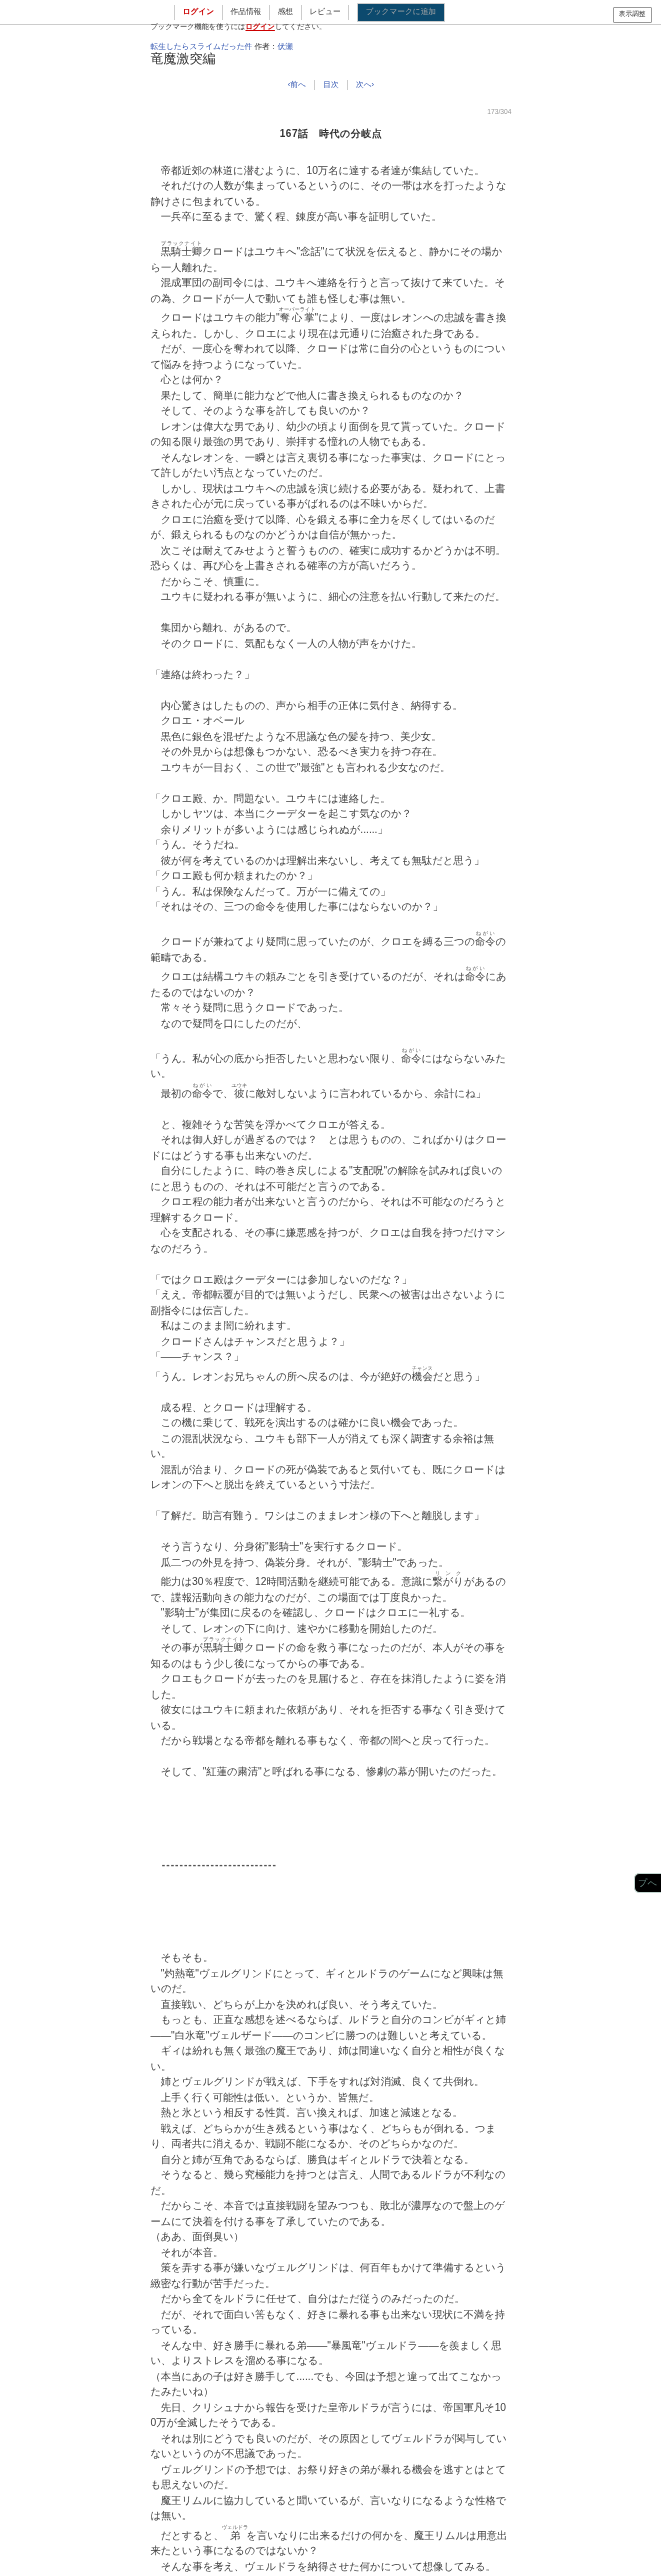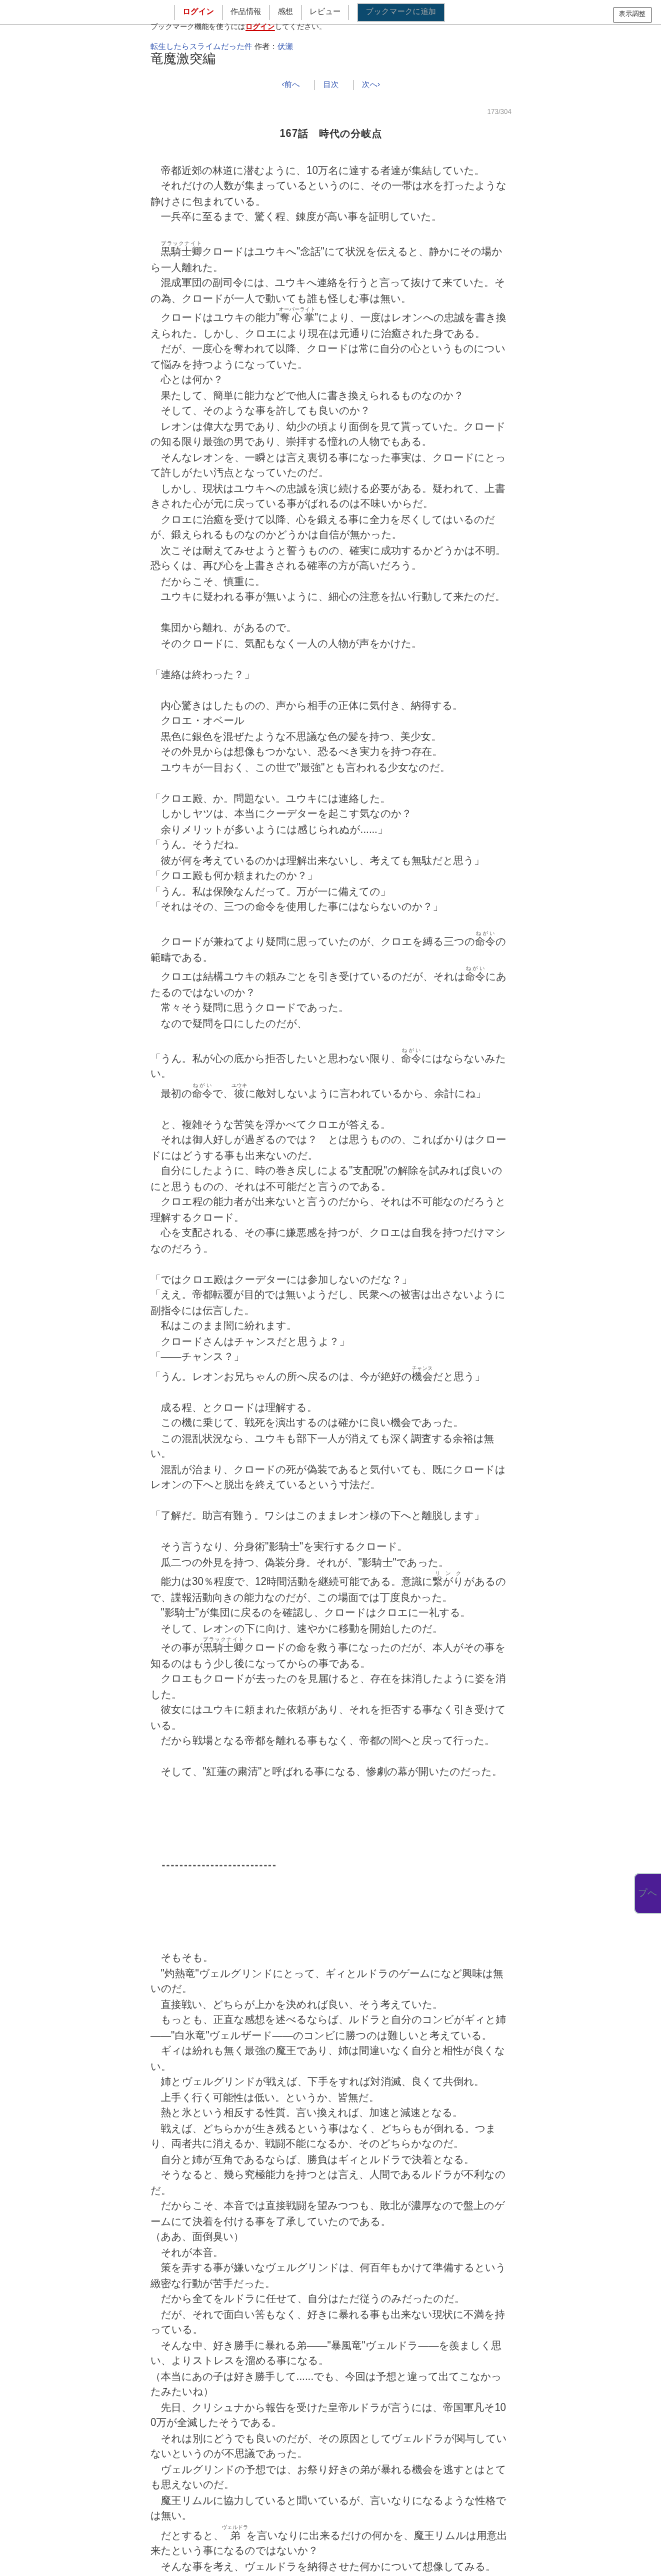--- a/index.html
+++ b/index.html
@@ -32,21 +32,21 @@
     position:absolute; right:10.3px; top:6.7px; padding:2.6px 5.2px; font-size:6.7px;
     color:#333; background:#fff; border:0.5px solid #999; border-radius:1px; cursor:pointer;
   }
   
   .column { width:361px; margin:0 auto; position:relative; }
   .notice { margin-top:22px; font-size:7.2px; color:#333; }
   .notice a { color:#cc0000; font-weight:bold; text-decoration:underline; cursor:pointer; }
   .workline { margin-top:8px; font-size:7.7px; line-height:13.4px; color:#333; }
   .workline a { color:#2a4fae; text-decoration:none; cursor:pointer; }
   .arc { font-size:13px; color:#333; line-height:12.4px; }
-  .epnav { margin-top:14.4px; display:flex; justify-content:center; align-items:flex-start;gap:6px; }
+  .epnav { margin-top:14.4px; display:flex; justify-content:center; align-items:flex-start; }
   .epnav a {
     color:#2a4fae; font-size:7.7px; text-decoration:none; padding:0 8.2px;
     border-left:0.5px solid #ccc; cursor:pointer;
   }
   .epnav a:first-child { border-left:none; }
   .position { margin-top:17.5px; text-align:right; font-size:6.7px; color:#999; }
   .ep-title {
     margin-top:12.4px; text-align:center; font-size:10px; font-weight:bold;
     color:#333; letter-spacing:0.5px;
   }
@@ -55,22 +55,22 @@
   .novel-body p {
     font-size:10.3px; line-height:15.5px; color:#404040;
     white-space:pre-wrap; word-break:break-all;
   }
   .novel-body p.blank { height:15.5px; }
   .novel-body p.divider { color:#555; letter-spacing:1px; font-weight:bold; }
   ruby { ruby-position:over; }
   rt { font-size:5.2px; color:#555; letter-spacing:0; }
   
   .pagetop {
-    position:absolute; top:1873px; right:0; width:28px; height:41px;
-    background:#4c1d95; border:0.5px solid #c3d6d0; border-right:none;
+    position:absolute; top:1873px; right:0; width:28px; height:20px;
+    background:#000000; border:0.5px solid #c3d6d0; border-right:none;
     border-radius:5.2px 0 0 5.2px; display:flex; align-items:center; justify-content:flex-start;
     padding-left:3.1px; color:#6b8e87; font-size:9.3px; cursor:pointer; overflow:hidden;
   }
 </style>
 </head>
 <body>
 
 <div class="topbar">
   <div class="topnav">
     <a class="navitem login">ログイン</a>

